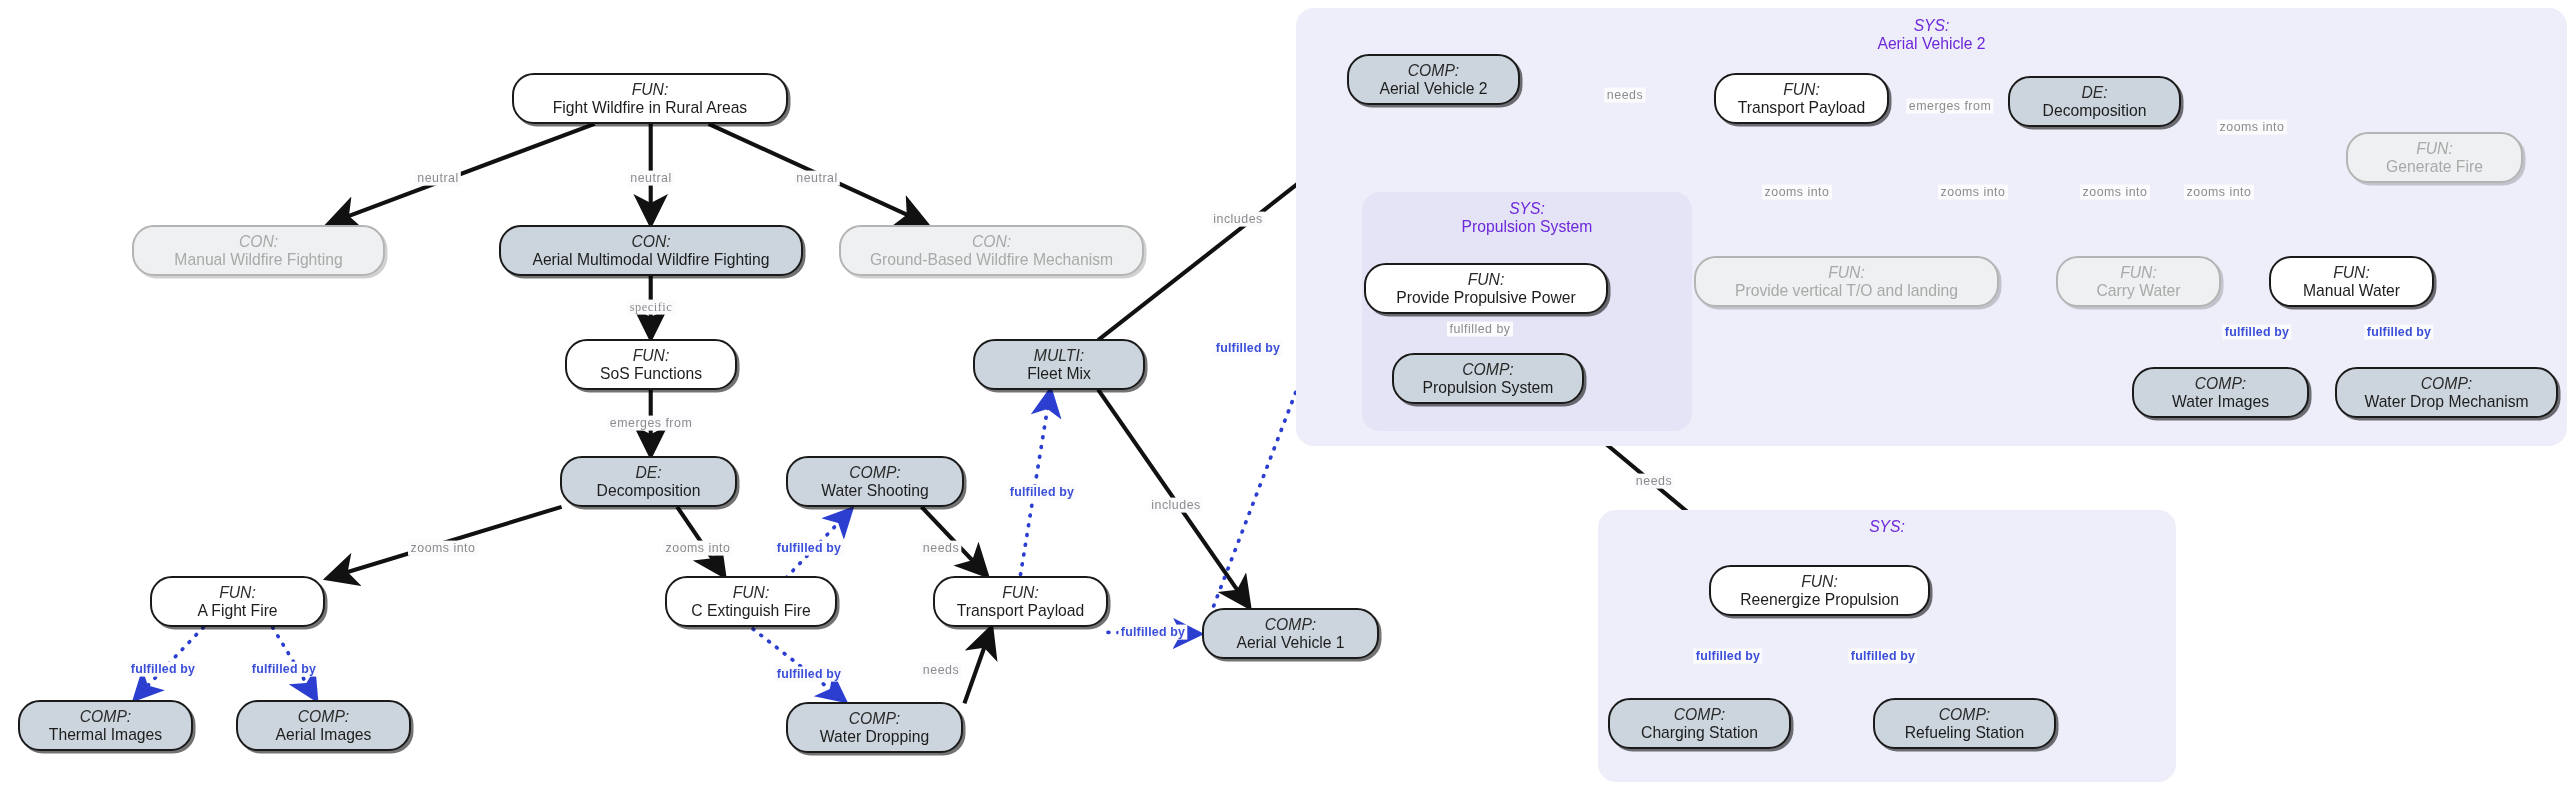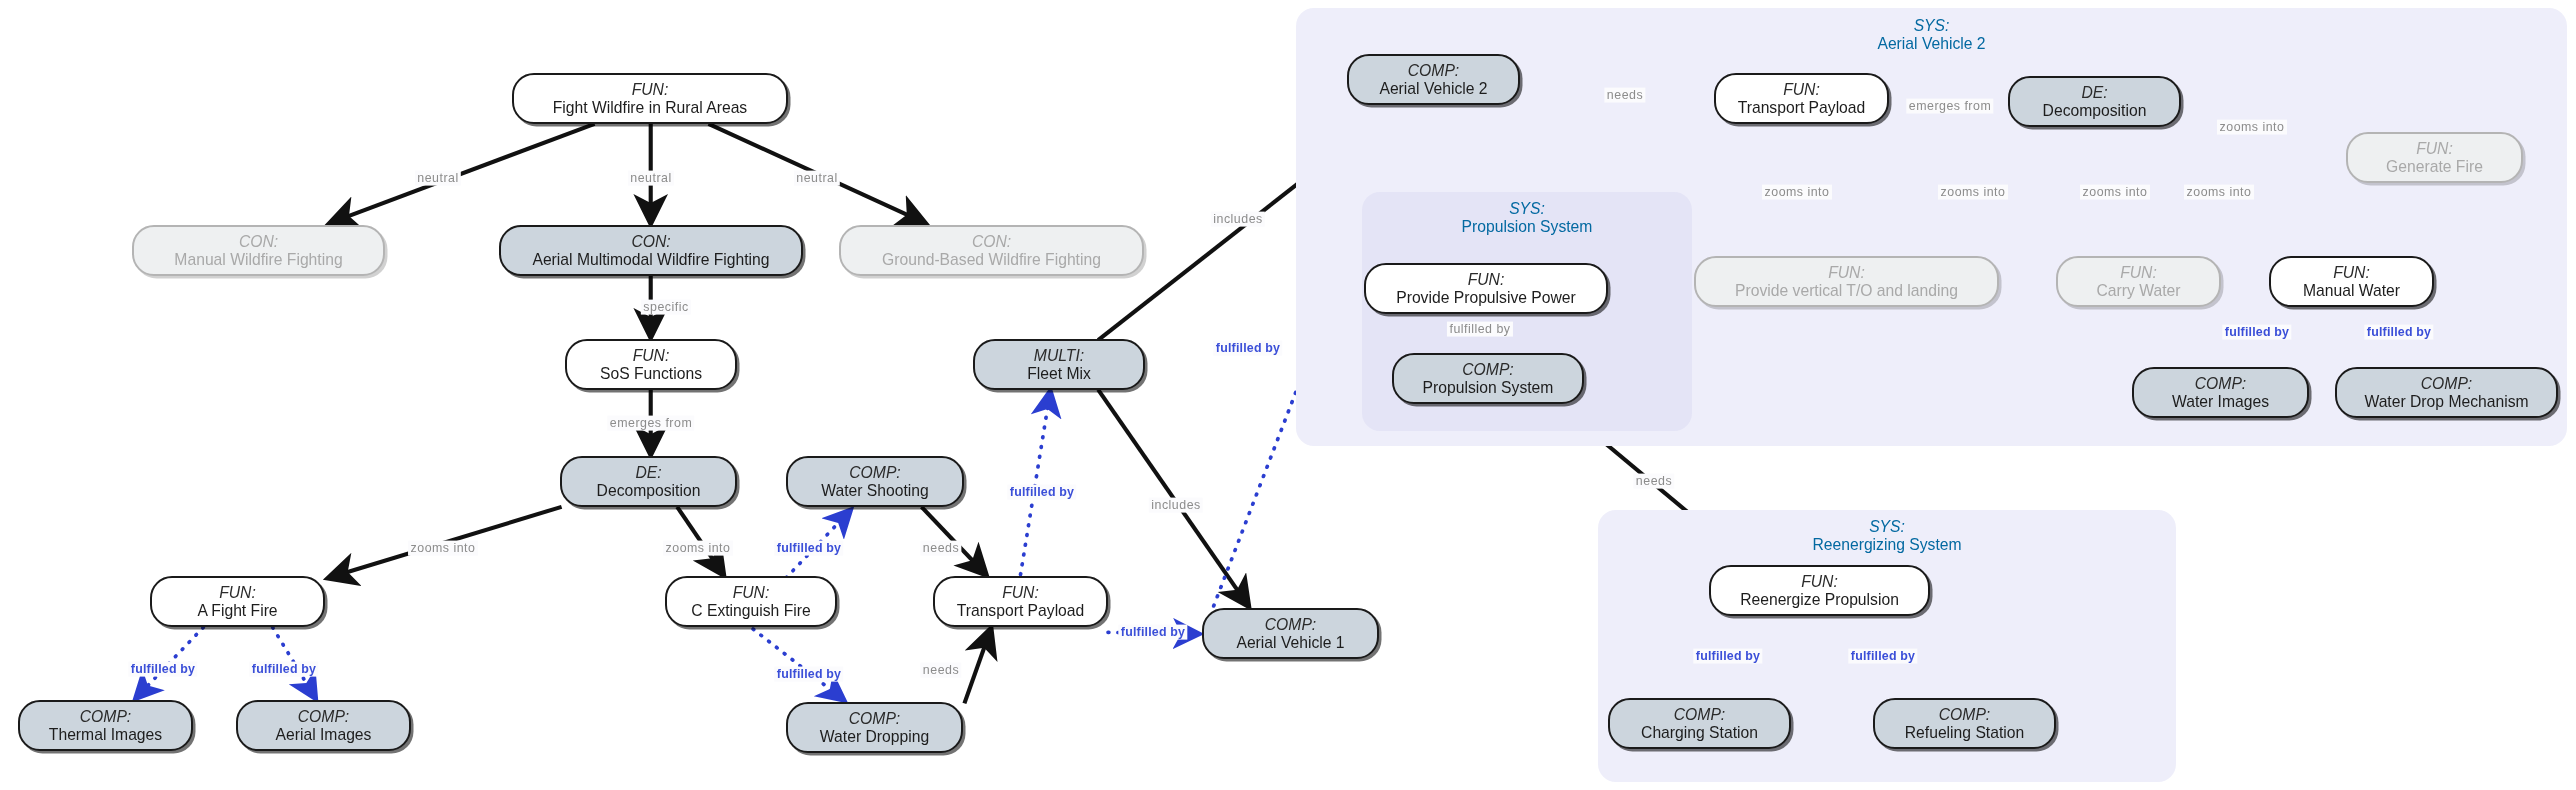--- a/index.html
+++ b/index.html
@@ -13,21 +13,21 @@
   svg.edges { position:absolute; left:0; top:0; width:2576px; height:790px; pointer-events:none; }
 
   .panel {
     position:absolute;
     background:#eeeefa;
     border-radius:18px;
   }
   .panel.inner { background:#e4e4f6; }
   .panel-title {
     position:absolute; width:100%; text-align:center;
-    color:#0369a1; font-size:15.7px; line-height:18px;
+    color:#6d28d9; font-size:15.7px; line-height:18px;
     top:8.3px; left:0; white-space:nowrap;
   }
   .panel-title .ptype { font-style:italic; display:block; }
   .panel-title .pname { display:block; }
 
   .node {
     position:absolute;
     border:2.5px solid #1a1a1a;
     border-radius:22px;
     background:#ffffff;
@@ -119,40 +119,39 @@
       </div>
       <div class="panel inner" style="left: 1362px; top: 192px; width: 330px; height: 239px;">
         <div class="panel-title">
           <span class="ptype">SYS:</span>
           <span class="pname">Propulsion System</span>
         </div>
       </div>
       <div class="panel" style="left: 1598px; top: 510px; width: 578px; height: 272px;">
         <div class="panel-title">
           <span class="ptype">SYS:</span>
-          <span class="pname">Reenergizing System</span>
         </div>
       </div>
     </div>
   <div id="node-layer">
       <div class="node " style="left: 512px; top: 73px; width: 276px; height: 51px;">
         <div class="ntype">FUN:</div>
         <div class="nname">Fight Wildfire in Rural Areas</div>
       </div>
       <div class="node dim" style="left: 132px; top: 225px; width: 253px; height: 51px;">
         <div class="ntype">CON:</div>
         <div class="nname">Manual Wildfire Fighting</div>
       </div>
       <div class="node filled" style="left: 499px; top: 225px; width: 304px; height: 51px;">
         <div class="ntype">CON:</div>
         <div class="nname">Aerial Multimodal Wildfire Fighting</div>
       </div>
       <div class="node dim" style="left: 839px; top: 225px; width: 305px; height: 51px;">
         <div class="ntype">CON:</div>
-        <div class="nname">Ground-Based Wildfire Fighting</div>
+        <div class="nname">Ground-Based Wildfire Mechanism</div>
       </div>
       <div class="node " style="left: 565px; top: 339px; width: 172px; height: 51px;">
         <div class="ntype">FUN:</div>
         <div class="nname">SoS Functions</div>
       </div>
       <div class="node filled" style="left: 560px; top: 456px; width: 177px; height: 51px;">
         <div class="ntype">DE:</div>
         <div class="nname">Decomposition</div>
       </div>
       <div class="node filled" style="left: 786px; top: 456px; width: 178px; height: 51px;">
@@ -245,21 +244,21 @@
       </div>
       <div class="node filled" style="left: 1873px; top: 698px; width: 183px; height: 51px;">
         <div class="ntype">COMP:</div>
         <div class="nname">Refueling Station</div>
       </div>
     </div>
   <div id="label-layer">
       <div class="edge-label" style="left: 438px; top: 178px;">neutral</div>
       <div class="edge-label" style="left: 651px; top: 178px;">neutral</div>
       <div class="edge-label" style="left: 817px; top: 178px;">neutral</div>
-      <div class="edge-label" style="left: 666px; top: 307px;">specific</div>
+      <div class="edge-label" style="left: 651px; top: 307px; font-family: Liberation Serif, serif;">specific</div>
       <div class="edge-label" style="left: 651px; top: 423px;">emerges from</div>
       <div class="edge-label" style="left: 443px; top: 548px;">zooms into</div>
       <div class="edge-label" style="left: 698px; top: 548px;">zooms into</div>
       <div class="edge-label" style="left: 941px; top: 548px;">needs</div>
       <div class="edge-label" style="left: 941px; top: 670px;">needs</div>
       <div class="edge-label blue" style="left: 809px; top: 548px;">fulfilled by</div>
       <div class="edge-label blue" style="left: 809px; top: 674px;">fulfilled by</div>
       <div class="edge-label blue" style="left: 163px; top: 669px;">fulfilled by</div>
       <div class="edge-label blue" style="left: 284px; top: 669px;">fulfilled by</div>
       <div class="edge-label blue" style="left: 1042px; top: 492px;">fulfilled by</div>

